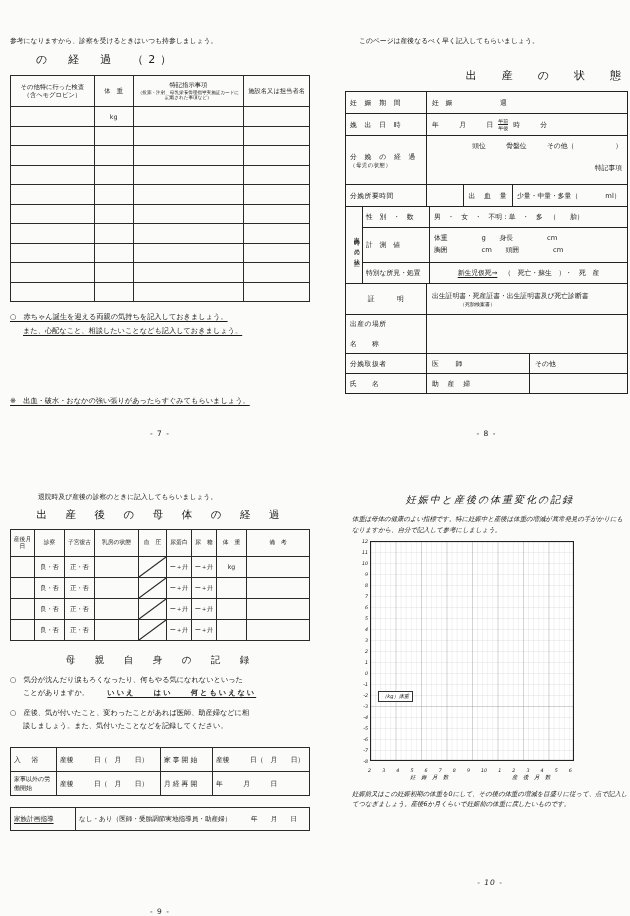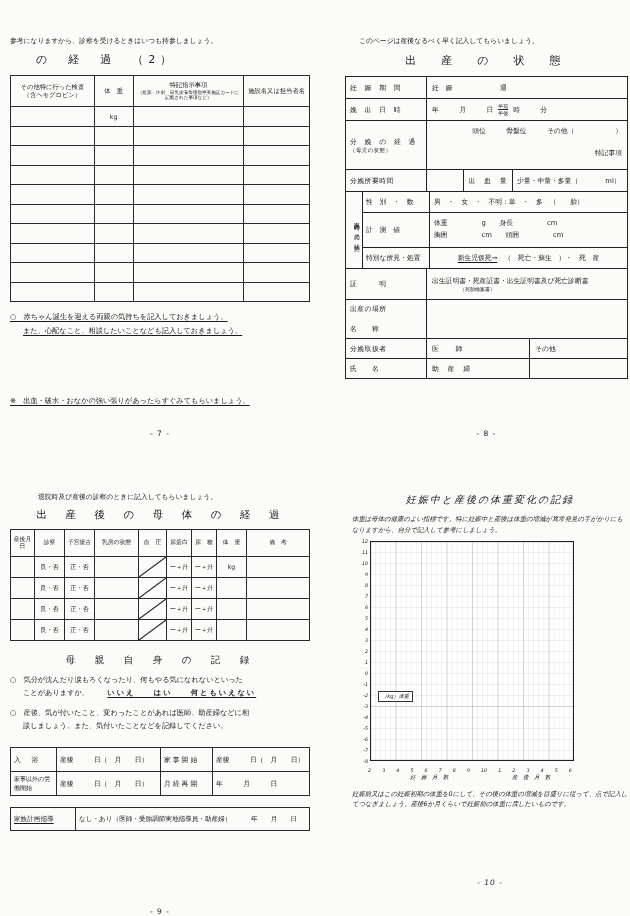--- a/index.html
+++ b/index.html
@@ -18,21 +18,21 @@
   .t7 thead th{height:28px;line-height:1.25;}
   .t7 tbody td{height:16.5px;}
   .t7 .tiny{font-size:4.6px;line-height:1.15;margin-top:1px;}
   .memo{font-size:7.2px;line-height:1.95;margin-top:8px;}
   .u{text-decoration:underline;text-underline-offset:2px;}
   .p7 .memo2{position:absolute;bottom:32px;left:0;font-size:7.2px;}
 
   
   .p8{left:345px;top:36px;width:283px;height:402px;}
   .p8 .note{font-size:6.8px;margin-left:14px;}
-  .p8 h2{font-size:11px;font-weight:normal;letter-spacing:7px;text-align:center;margin:7px 0 8px;}
+  .p8 h2{font-size:11px;font-weight:normal;letter-spacing:7px;text-align:right;margin:22px 0 8px;}
   .f8{border:1.3px solid #222;font-size:6.8px;}
   .f8row{display:flex;border-top:1px solid #222;align-items:stretch;}
   .f8row.first{border-top:none;}
   .f8lab{flex:0 0 72px;border-right:1px solid #222;display:flex;flex-direction:column;
          justify-content:center;padding:2px 4px;letter-spacing:.5px;}
   .f8val{flex:1;display:flex;align-items:center;padding:2px 5px;flex-wrap:wrap;}
   .r-term{min-height:21px;} .r-date{min-height:21px;}
   .r-course{min-height:48px;}
   .r-course .f8val{flex-direction:column;align-items:flex-end;justify-content:flex-start;padding-top:5px;}
   .r-course .line2{margin-top:12px;}
@@ -44,21 +44,21 @@
   .f8baby{display:flex;border-top:1px solid #222;}
   .f8vert{flex:0 0 14px;border-right:1px solid #222;writing-mode:vertical-rl;text-orientation:upright;
           font-size:5.8px;letter-spacing:1.5px;text-align:center;padding:3px 1px;}
   .f8babycol{flex:1;}
   .f8sub{display:flex;align-items:stretch;border-top:1px solid #222;}
   .f8sub.first{border-top:none;}
   .f8sublab{flex:0 0 60px;border-right:1px solid #222;display:flex;align-items:center;padding:2px 3px;}
   .f8subval{flex:1;padding:2px 4px;display:flex;flex-direction:column;justify-content:center;}
   .s-sex{min-height:20px;} .s-meas{min-height:34px;} .s-find{min-height:20px;}
   .s-meas .f8subval div{line-height:1.7;}
-  .r-cert{min-height:30px;}
+  .r-cert{min-height:30px;text-align:center;}
   .r-cert .f8val{flex-direction:column;align-items:flex-start;justify-content:center;}
   .r-cert .certsub{font-size:5px;margin-left:28px;}
   .r-place{min-height:38px;}
   .r-place .f8lab{justify-content:space-between;padding:4px;}
   .r-handler{min-height:19px;} .r-name{min-height:19px;justify-content:center;}
   .mid{flex:0 0 92px;border-right:1px solid #222;display:flex;align-items:center;padding:2px 5px;letter-spacing:1px;}
   .oth{flex:1;display:flex;align-items:center;padding:2px 5px;}
   .ampm{display:inline-flex;flex-direction:column;font-size:5px;line-height:1.25;text-align:center;margin:0 5px;vertical-align:middle;}
   .ampm span:first-child{border-bottom:.5px solid #222;}
 

